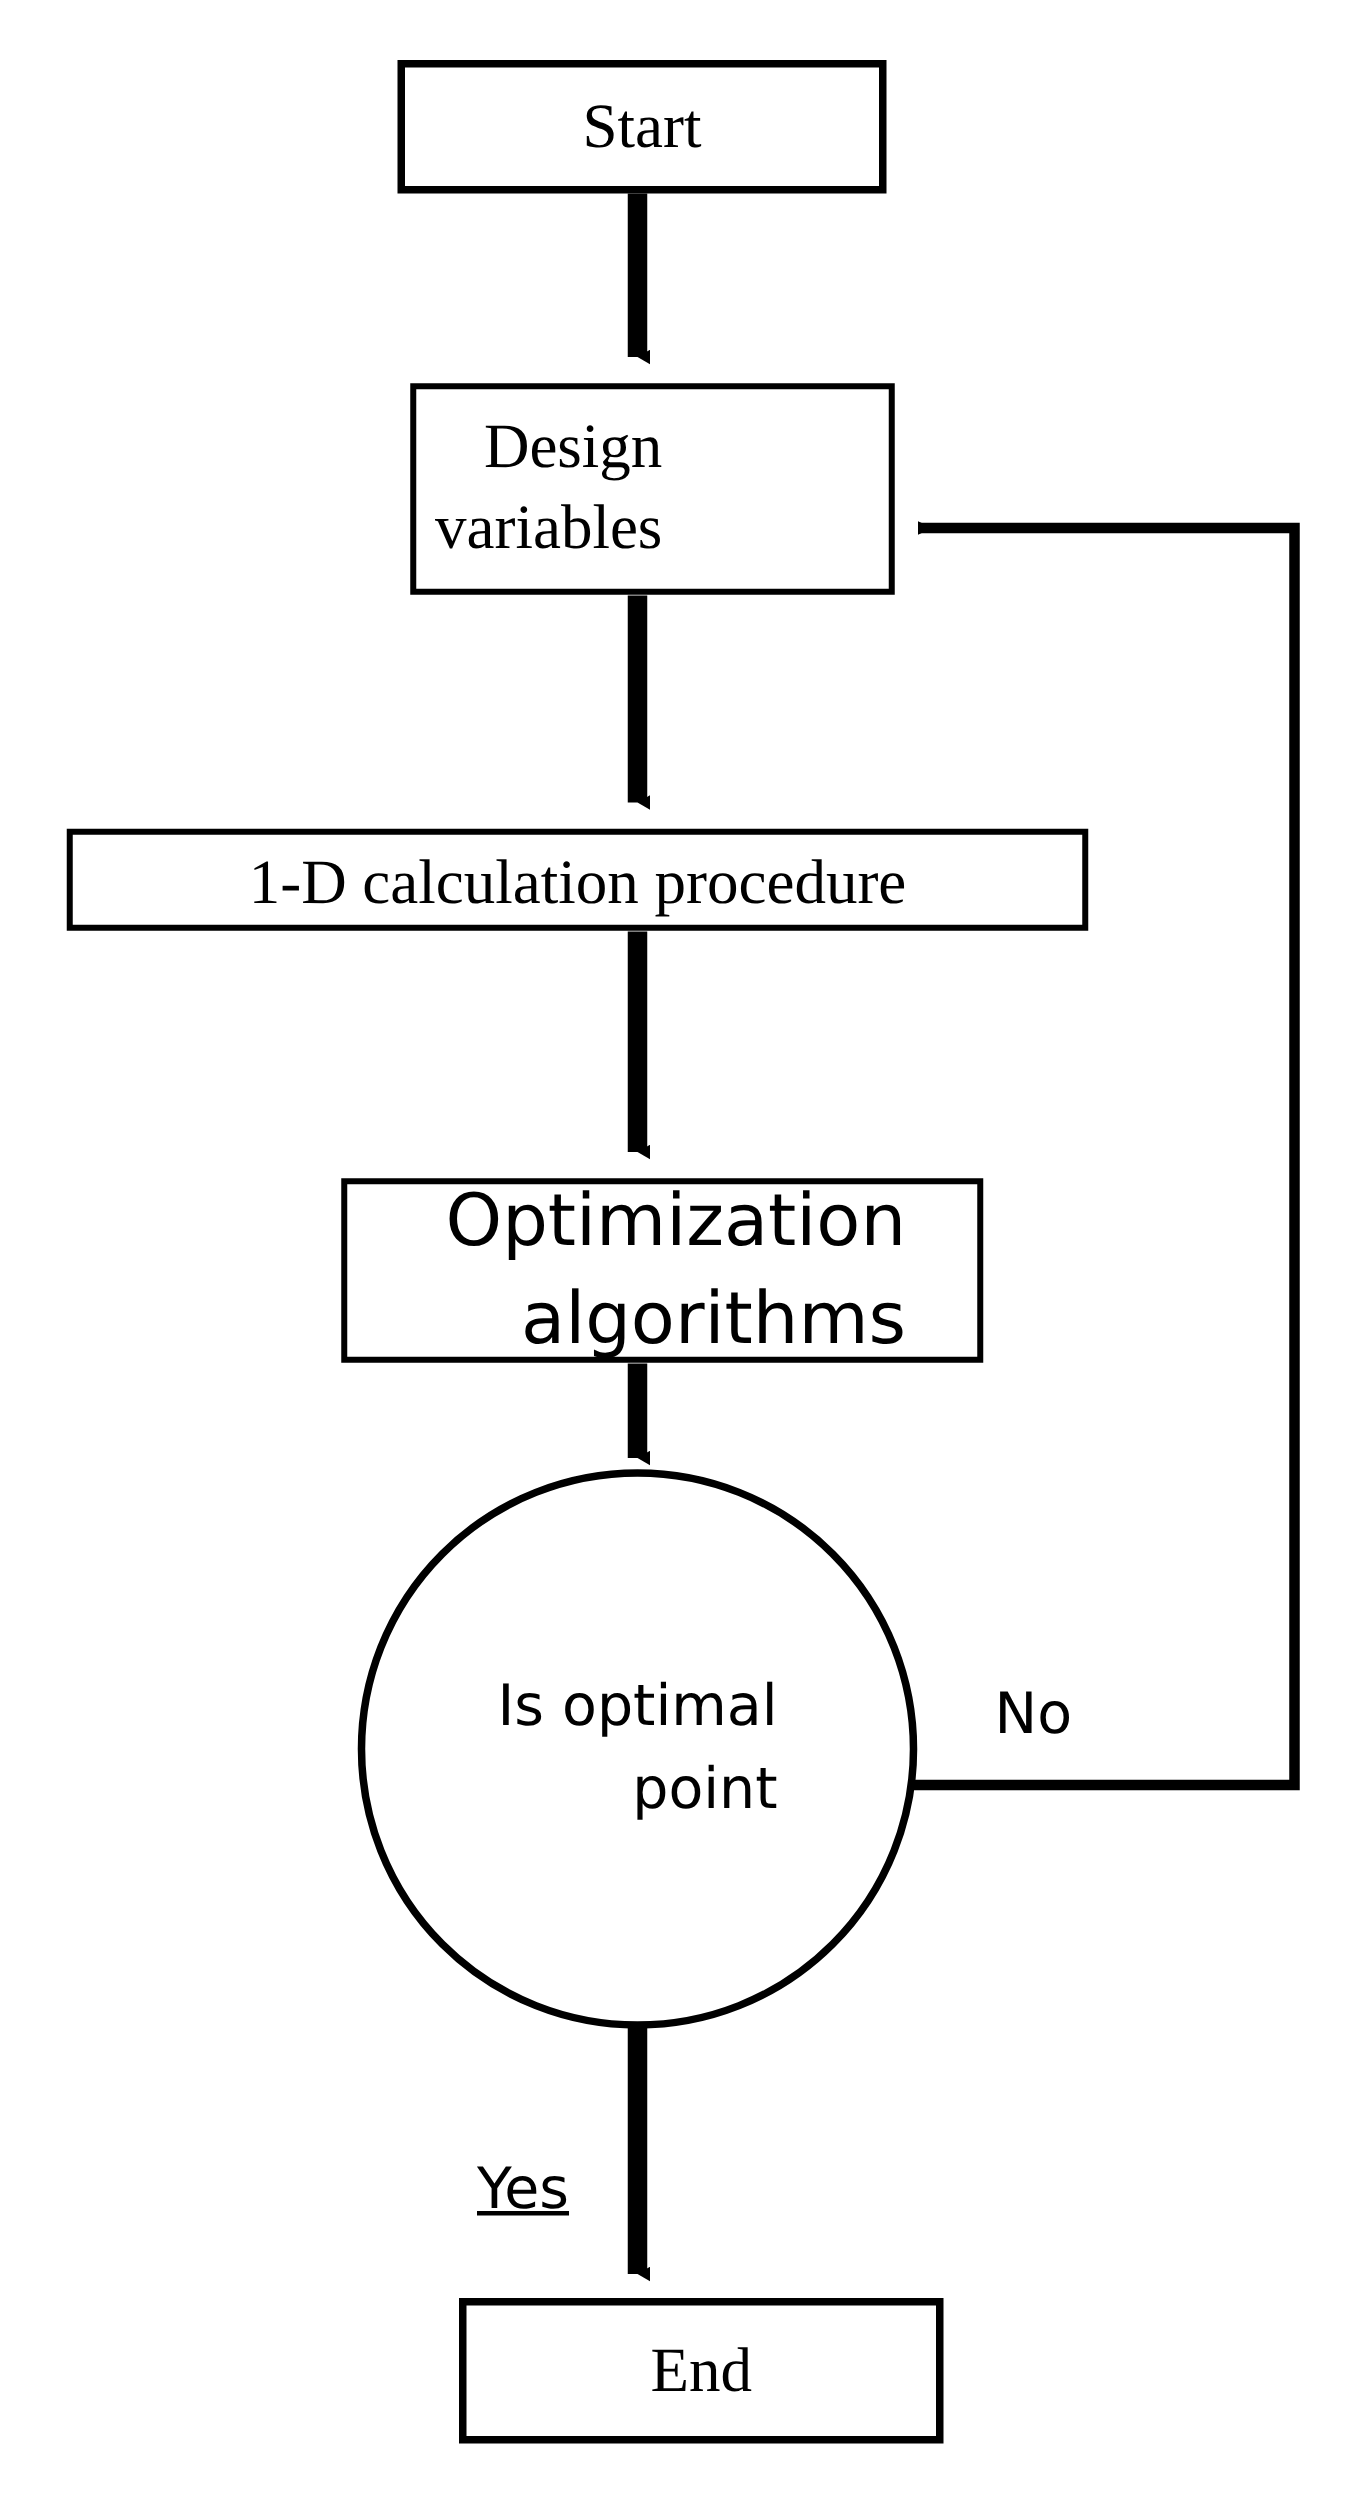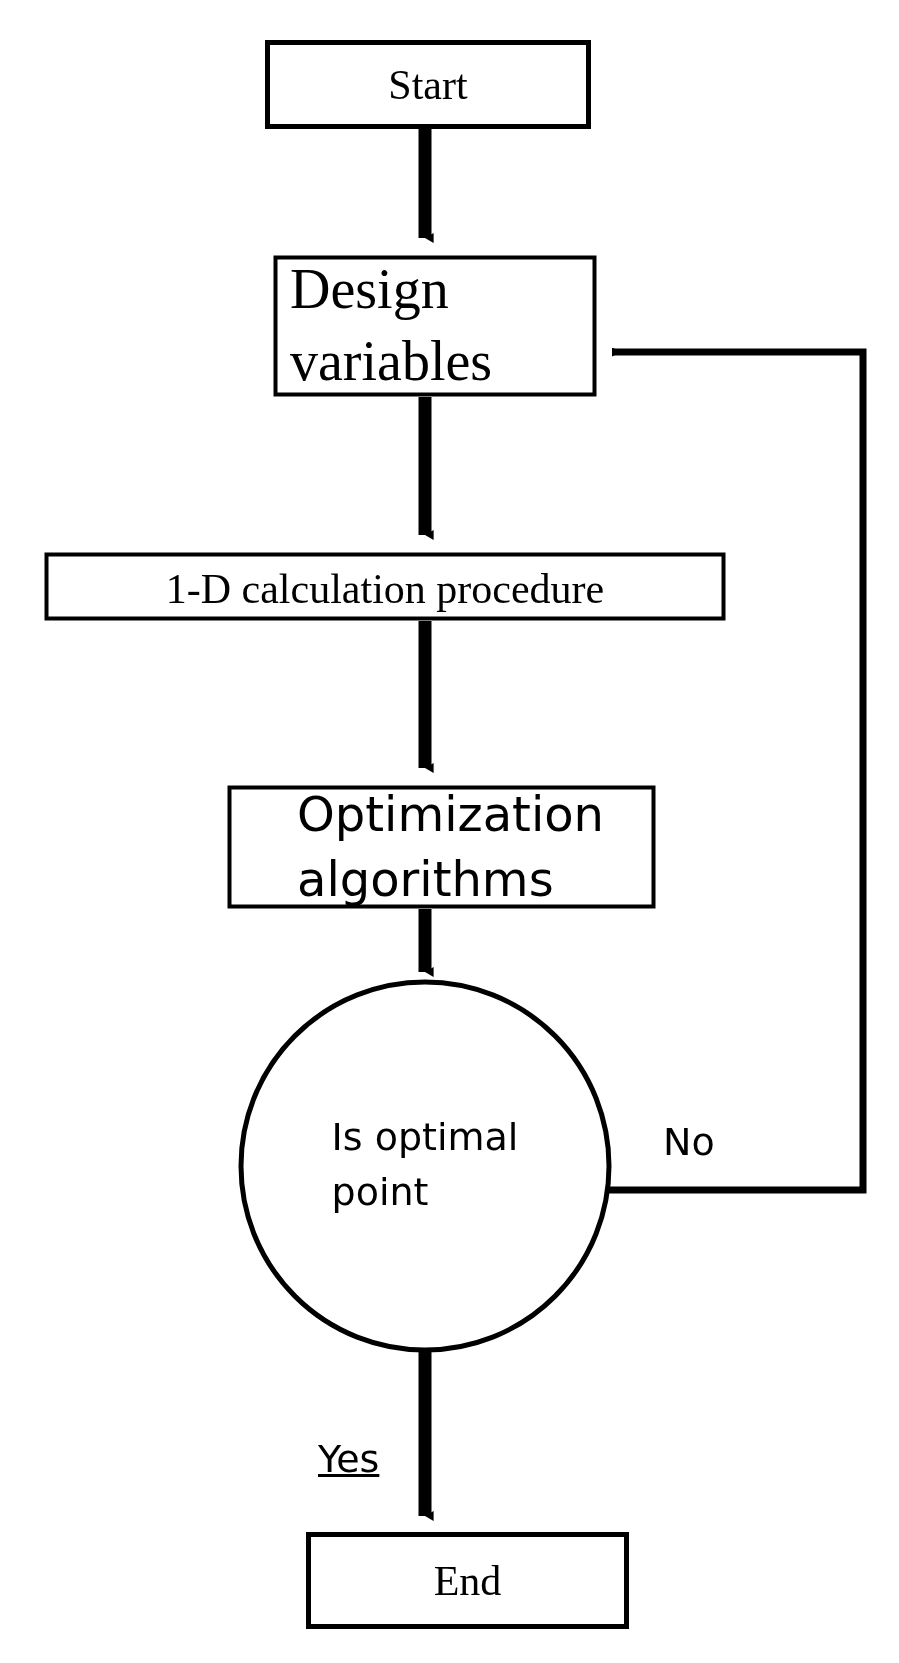--- a/index.html
+++ b/index.html
@@ -24,43 +24,43 @@
     left: 0;
     top: 0;
     width: 899px;
     height: 1663px;
   }
   .node-label {
     position: absolute;
     display: flex;
     align-items: center;
     justify-content: center;
-    text-align: left;
+    text-align: right;
     white-space: pre-line;
     pointer-events: none;
     color: #000000;
   }
   .serif-label {
     font-family: "Liberation Serif", serif;
   }
   .sans-label {
     font-family: "DejaVu Sans", sans-serif;
   }
   .edge-label {
     position: absolute;
     font-family: "DejaVu Sans", sans-serif;
     color: #000000;
     white-space: nowrap;
   }
 
   
   #label-start      { left: 266px; top: 41px;   width: 324px; height: 87px;  font-size: 42px; }
   #label-design     { left: 290px; top: 256px;  width: 306px; height: 140px;
-                      justify-content: flex-start; text-align: left;
-                      font-size: 56px; line-height: 1.28; }
+                      justify-content: flex-start; text-align: right;
+                      font-size: 42px; line-height: 1.28; }
   #label-oned       { left: 45px;  top: 553px;  width: 680px; height: 71px;  font-size: 42px; }
   #label-optim      { left: 246px; top: 786px;  width: 409px; height: 122px;
                       font-size: 48px; line-height: 1.35; }
   #label-decision   { left: 240px; top: 1085px; width: 370px; height: 160px;
                       font-size: 38px; line-height: 1.45; }
   #label-end        { left: 307px; top: 1533px; width: 321px; height: 95px;  font-size: 42px; }
 
   
   #label-no         { left: 663px; top: 1120px; font-size: 38px; text-align: center; }
   #label-yes        { left: 318px; top: 1437px; font-size: 38px; text-decoration: underline; }

